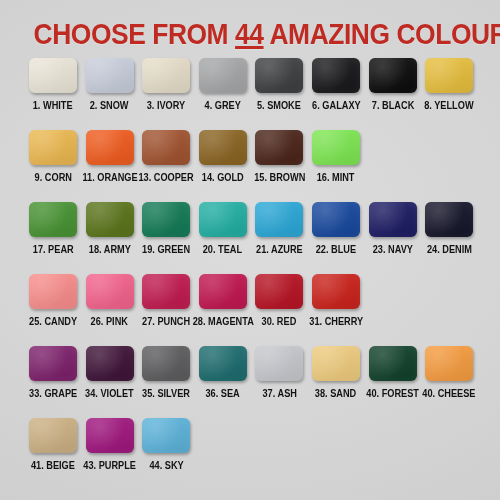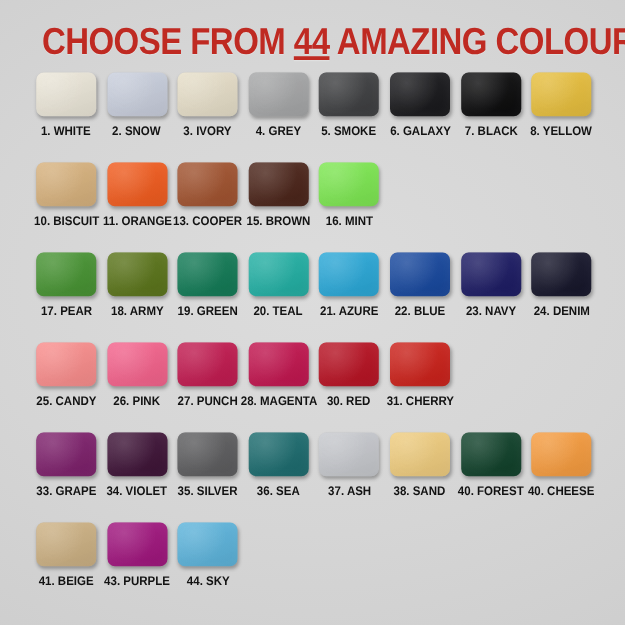--- a/index.html
+++ b/index.html
@@ -142,32 +142,36 @@
           <div class="swatch-chip" style="background-color: rgb(10, 10, 11);"></div>
           <div class="swatch-label">7. BLACK</div>
         </div>
         <div class="swatch-cell">
           <div class="swatch-chip" style="background-color: rgb(232, 191, 60);"></div>
           <div class="swatch-label">8. YELLOW</div>
         </div>
       </div>
       <div class="swatch-row">
         <div class="swatch-cell">
-          <div class="swatch-chip" style="background-color: rgb(216, 178, 125);"></div>
-          <div class="swatch-label">10. BISCUIT</div>
+          <div class="swatch-chip" style="background-color: rgb(237, 185, 79);"></div>
+          <div class="swatch-label">9. CORN</div>
         </div>
         <div class="swatch-cell">
           <div class="swatch-chip" style="background-color: rgb(242, 91, 29);"></div>
           <div class="swatch-label">11. ORANGE</div>
         </div>
         <div class="swatch-cell">
           <div class="swatch-chip" style="background-color: rgb(161, 82, 46);"></div>
           <div class="swatch-label">13. COOPER</div>
         </div>
         <div class="swatch-cell">
+          <div class="swatch-chip" style="background-color: rgb(138, 99, 32);"></div>
+          <div class="swatch-label">14. GOLD</div>
+        </div>
+        <div class="swatch-cell">
           <div class="swatch-chip" style="background-color: rgb(74, 35, 24);"></div>
           <div class="swatch-label">15. BROWN</div>
         </div>
         <div class="swatch-cell">
           <div class="swatch-chip" style="background-color: rgb(125, 232, 81);"></div>
           <div class="swatch-label">16. MINT</div>
         </div>
       </div>
       <div class="swatch-row">
         <div class="swatch-cell">

